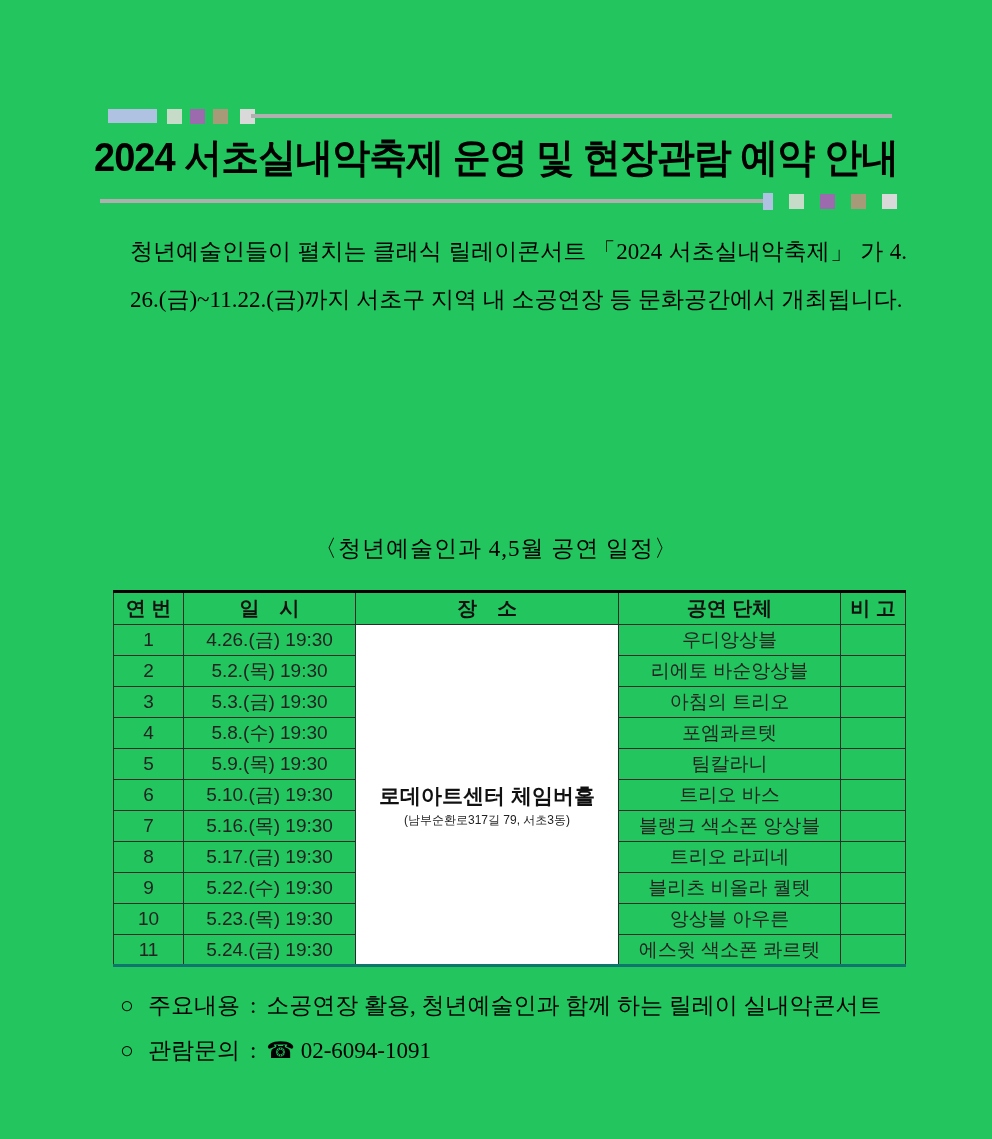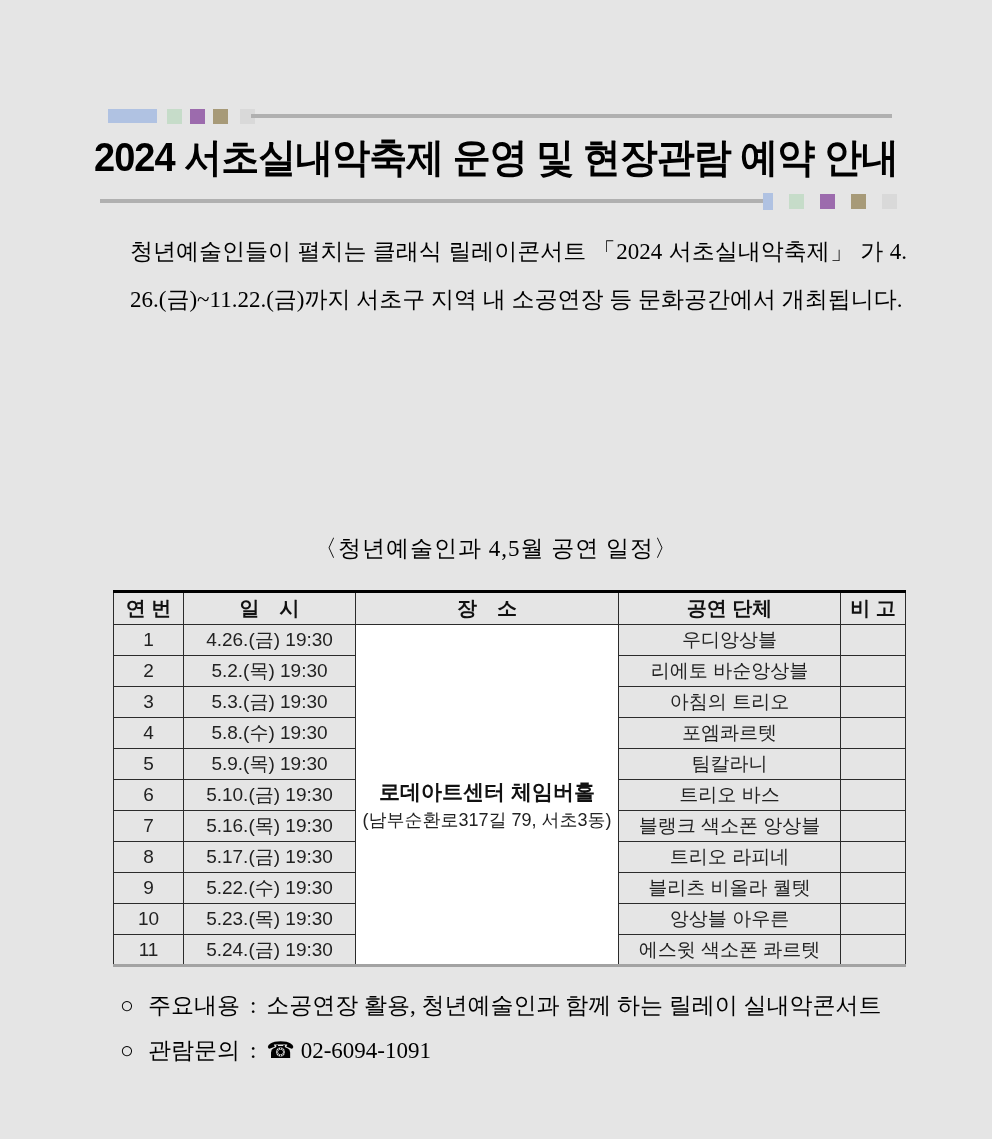--- a/index.html
+++ b/index.html
@@ -1,19 +1,19 @@
 <!DOCTYPE html>
 <html><head>
 <meta charset="utf-8">
 <style>
   * { margin:0; padding:0; box-sizing:border-box; }
   html,body { background:#ffffff; }
   .page {
     position:relative; width:992px; height:1139px; margin:0 auto;
-    background:#e5e5e5; overflow:hidden;
+    background:#22c55e; overflow:hidden;
     font-family:"Liberation Serif","DejaVu Serif",serif; color:#000;
   }
 
   
   .deco-top {
     position:absolute; left:108px; right:100px; top:108px; height:16px;
     display:flex; align-items:center;
   }
   .deco-bottom {
     position:absolute; left:100px; right:95px; top:192px; height:18px;
@@ -51,31 +51,31 @@
   .tbl-caption {
     position:absolute; top:533px; left:0; width:100%;
     text-align:center; font-size:23px; letter-spacing:1px;
   }
 
   
   table.schedule {
     position:absolute; top:590px; left:113px; width:792px;
     border-collapse:collapse; table-layout:fixed;
     font-family:"Liberation Sans","DejaVu Sans",sans-serif;
-    border-top:3px solid #000; border-bottom:3px solid #a3a3a3;
+    border-top:3px solid #000; border-bottom:3px solid #0f766e;
   }
   table.schedule th, table.schedule td {
     border:1px solid #2b2b2b; text-align:center; vertical-align:middle;
     overflow:hidden; white-space:nowrap;
   }
   table.schedule th { height:33px; font-size:20px; font-weight:bold; color:#111; }
   table.schedule td { height:31px; font-size:19px; color:#222; }
   td.c-venue { background:#fff; }
   .venue-name { font-size:21px; font-weight:bold; color:#111; line-height:1.5;margin-top:20px; }
-  .venue-addr { font-size:18px; color:#222; line-height:1.4; }
+  .venue-addr { font-size:12px; color:#222; line-height:1.4; }
 
   
   .notes { position:absolute; top:983px; left:120px; right:75px; }
   .note { font-size:23px; line-height:45px; white-space:nowrap; }
   .note .bullet { margin-right:14px; }
   .note .sep { margin:0 10px; }
 </style>
 </head>
 <body>
 

